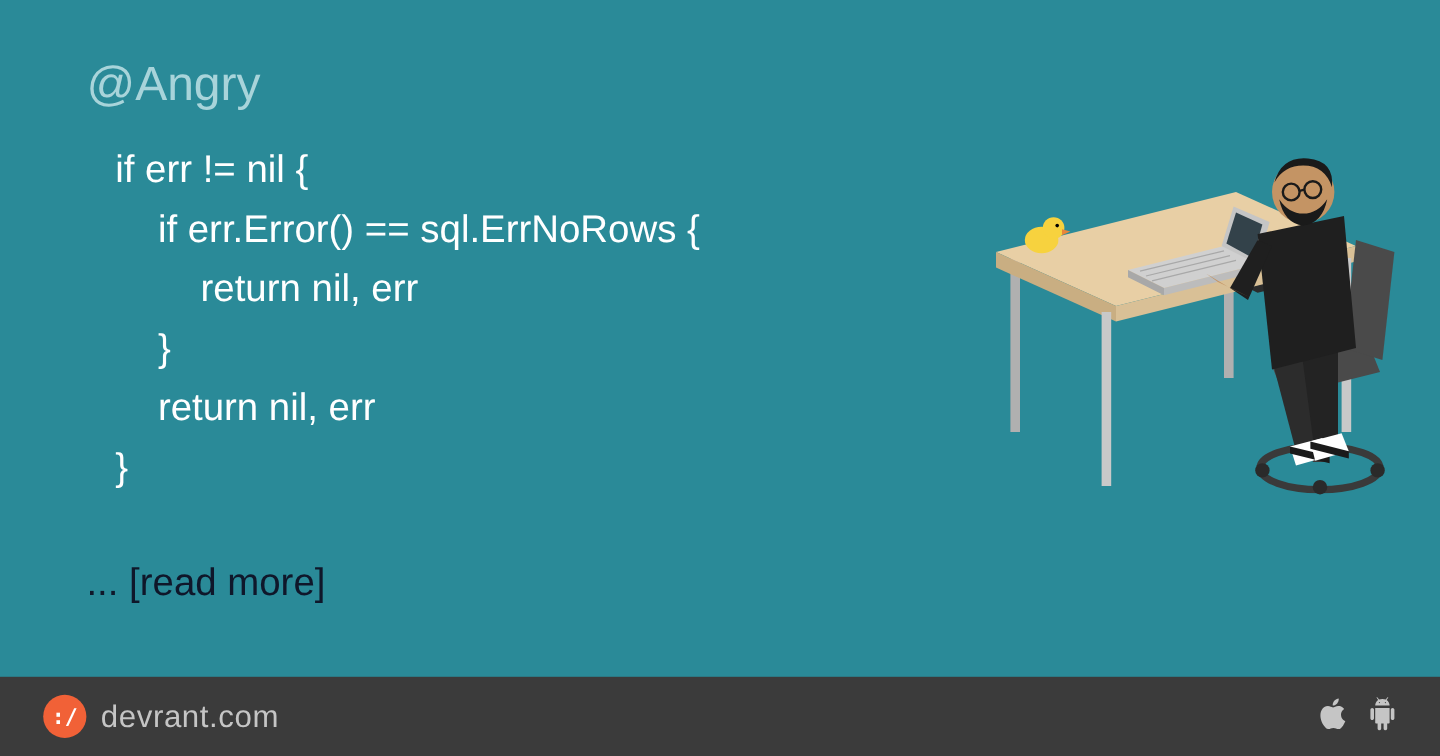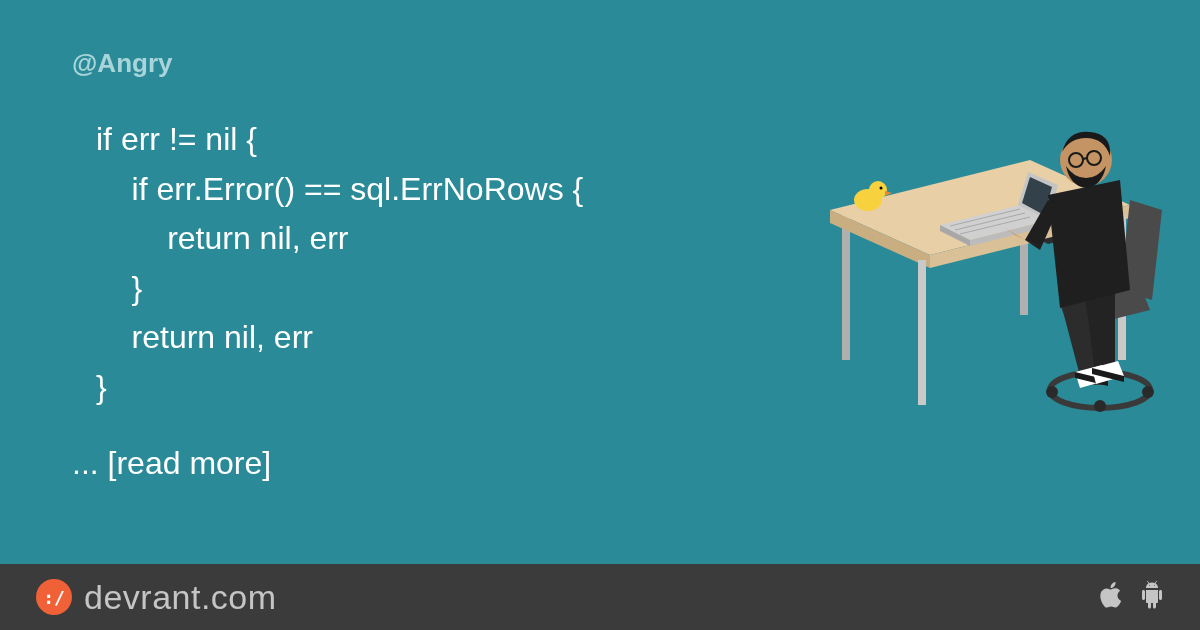--- a/index.html
+++ b/index.html
@@ -9,38 +9,38 @@
     background: #2a8a98;
     font-family: -apple-system, BlinkMacSystemFont, "Segoe UI", sans-serif;
     position: relative;
     overflow: hidden;
   }
   .content {
     padding: 48px 72px 0 72px;
     color: #fff;
   }
   .handle {
-    font-size: 26px;
-    font-weight: 700;
+    font-size: 40px;
+    font-weight: 400;
     color: #a8d4da;
-    margin-bottom: 36px;
+    margin-bottom: 24px;
   }
   .code {
     font-size: 32px;
     line-height: 1.55;
     font-weight: 300;
     white-space: pre;
     color: #ffffff;
     margin-left: 24px;
   }
   .read-more {
     font-size: 32px;
     font-weight: 300;
-    color: #ffffff;
-    margin-top: 32px;
+    color: #0f172a;
+    margin-top: 52px;
   }
   .footer {
     position: absolute;
     bottom: 0;
     left: 0;
     right: 0;
     height: 66px;
     background: #3b3b3b;
     display: flex;
     align-items: center;
@@ -60,21 +60,21 @@
     display: flex;
     align-items: center;
     justify-content: center;
     color: #fff;
     font-weight: bold;
     font-size: 18px;
     font-family: monospace;
   }
   .brand-text {
     color: #c5c5c5;
-    font-size: 34px;
+    font-size: 26px;
     font-weight: 300;
     letter-spacing: 0.5px;
   }
   .platform-icons {
     display: flex;
     gap: 18px;
     align-items: center;
     color: #c5c5c5;
   }
   .platform-icons svg { fill: #c5c5c5; }

